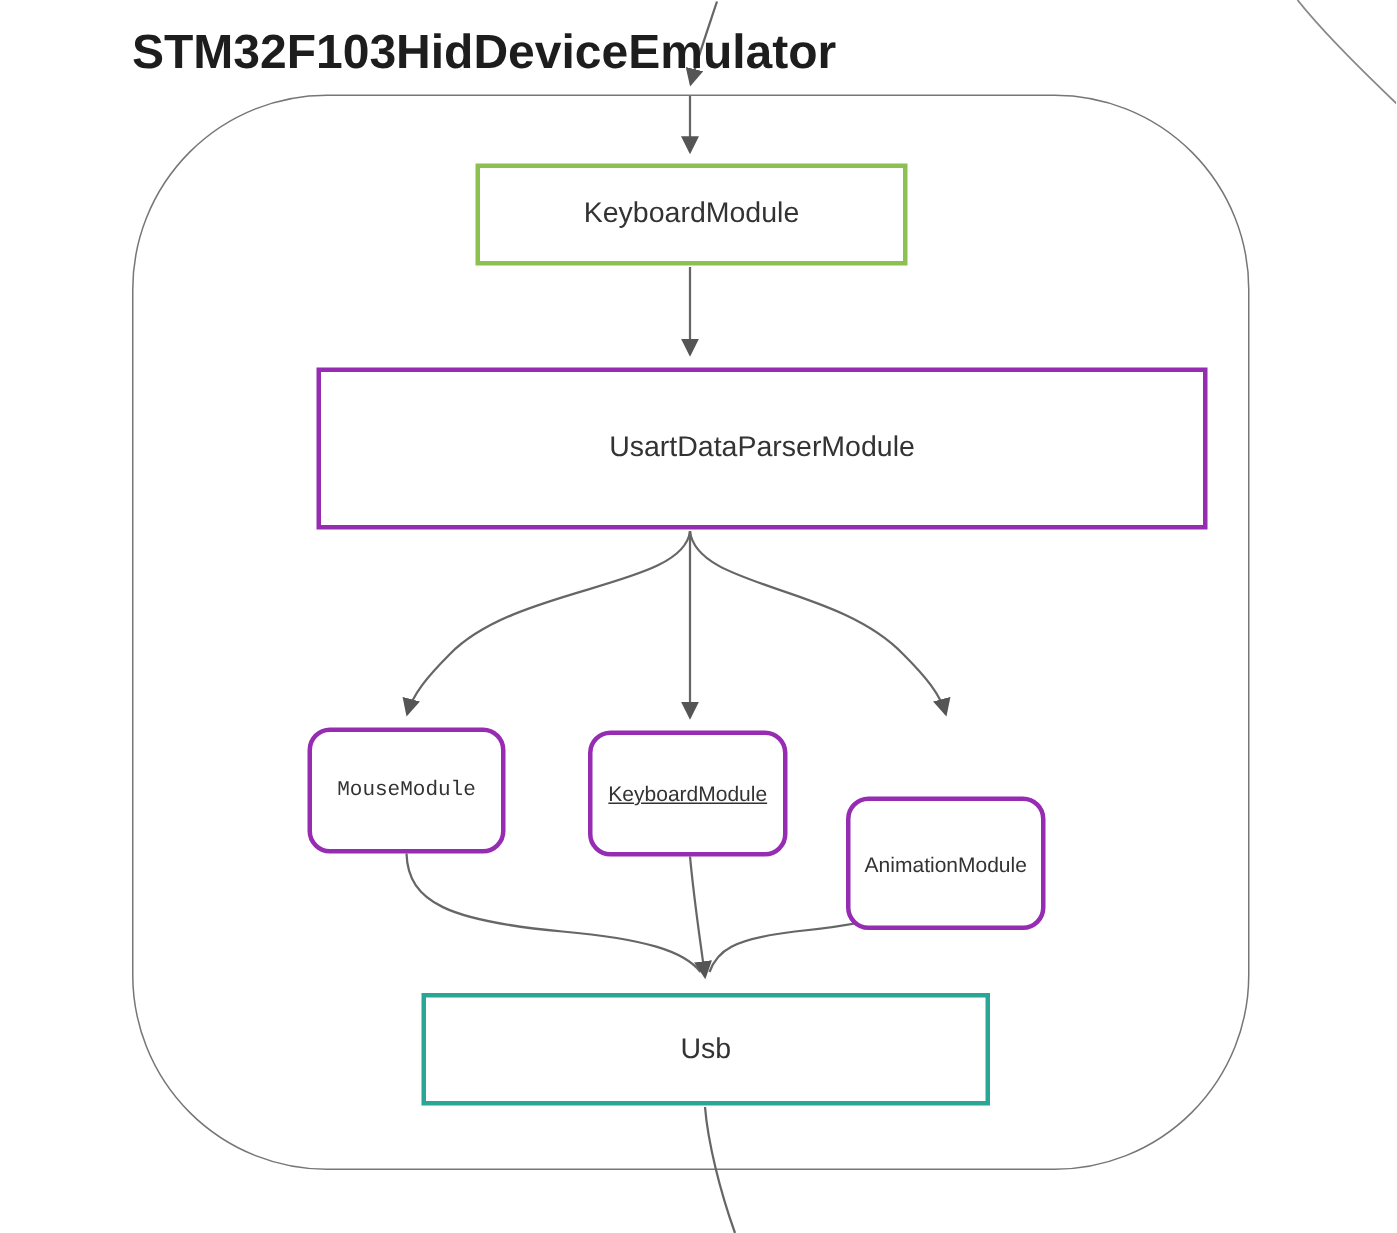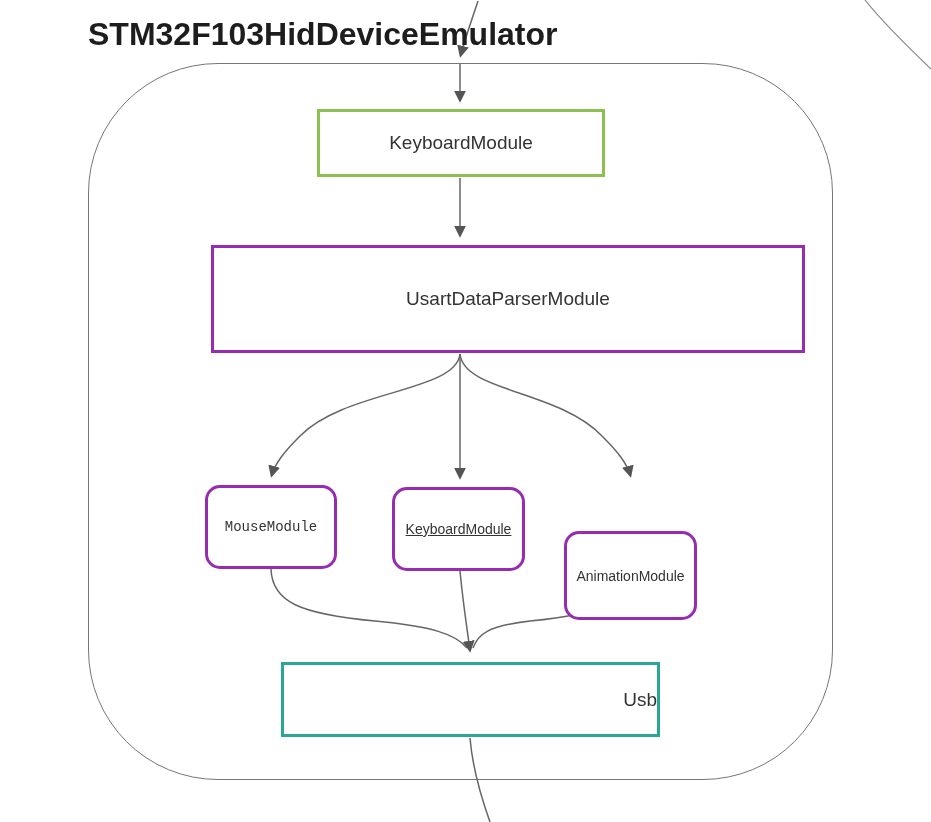--- a/index.html
+++ b/index.html
@@ -58,21 +58,21 @@
     font-size: 19px;
   }
   .node.rect { border: 3px solid #888; }
   .node.rounded { border: 3px solid #888; border-radius: 15px; font-size: 14px; }
 
   .node-usart-controller   { left: 317px; top: 109px; width: 288px; height: 68px; }
   .node-usart-data-parser  { left: 211px; top: 245px; width: 594px; height: 108px; }
   .node-mouse-module       { left: 205px; top: 485px; width: 132px; height: 84px; font-family: Liberation Mono, monospace; }
   .node-keyboard-module    { left: 392px; top: 487px; width: 133px; height: 84px; text-decoration: underline; }
   .node-animation-module   { left: 564px; top: 487px; width: 133px; height: 89px; margin-top: 44px; }
-  .node-usb                { left: 281px; top: 662px; width: 379px; height: 75px; justify-content: flex-end; }
+  .node-usb                { left: 281px; top: 662px; width: 379px; height: 75px; }
 </style>
 </head>
 <body>
 
 <div class="canvas">
 
   <div class="diagram-title">STM32F103HidDeviceEmulator</div>
 
   <div class="subgraph-container"></div>
 

